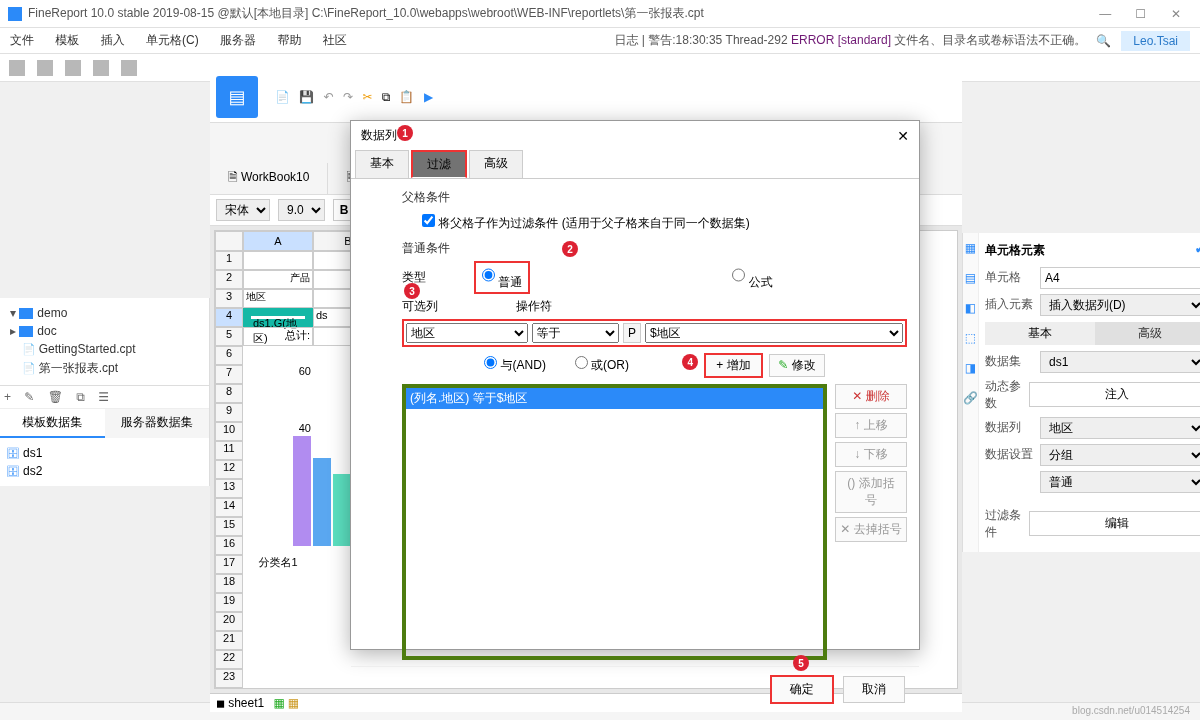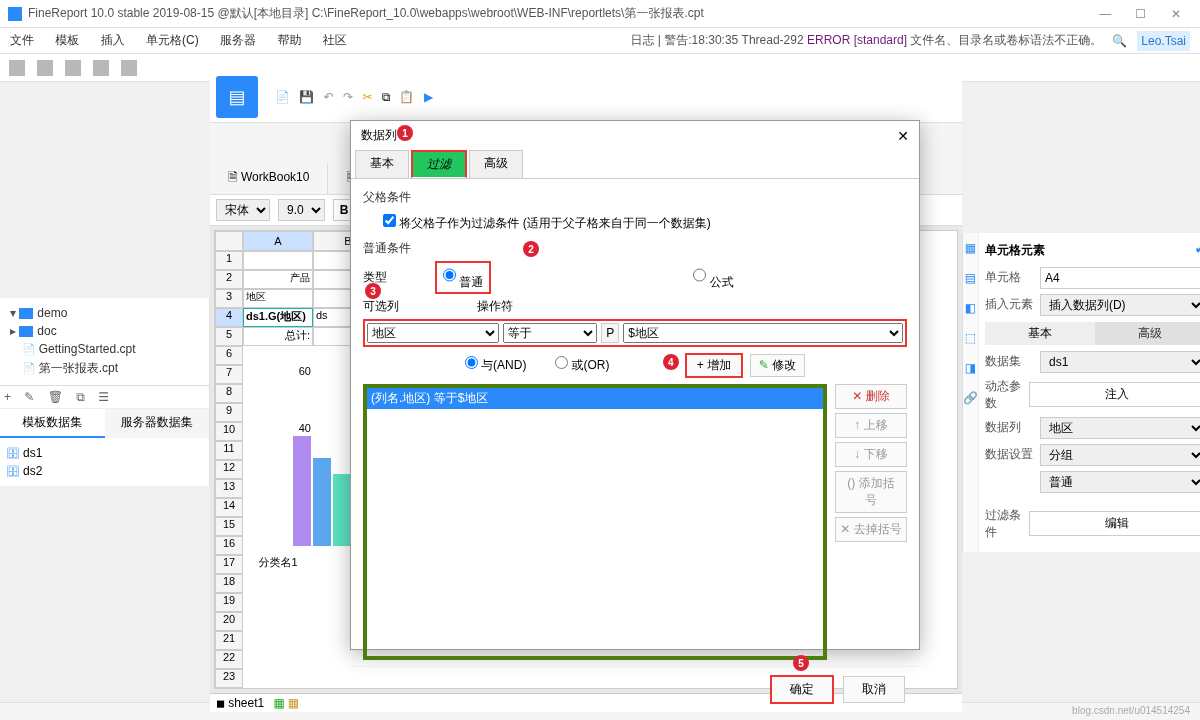--- a/index.html
+++ b/index.html
@@ -6,21 +6,21 @@
 body { background: #f0f0f0; overflow: hidden; width: 1200px; height: 720px; position: relative; }
 .titlebar { height: 28px; background: #fff; display: flex; align-items: center; padding: 0 8px; border-bottom: 1px solid #e0e0e0; }
 .titlebar .logo { width: 14px; height: 14px; background: #2b8af9; margin-right: 6px; }
 .titlebar .title { color: #555; flex: 1; }
 .titlebar .winbtns span { display: inline-block; width: 32px; text-align: center; color: #888; }
 .menubar { height: 26px; background: #fff; display: flex; align-items: center; padding: 0 10px; border-bottom: 1px solid #e0e0e0; justify-content: space-between; }
 .menubar .menus span { margin-right: 18px; color: #333; }
 .menubar .right { display: flex; align-items: center; gap: 10px; }
 .menubar .log { color: #555; }
 .menubar .log .err { color: #701a75; }
-.menubar .user { background: #dceeff; padding: 3px 4px; color: #2b7ac9; }
+.menubar .user { background: #dceeff; padding: 3px 12px; color: #2b7ac9; }
 .toolbar { height: 28px; background: #fff; display: flex; align-items: center; padding: 0 6px; gap: 6px; border-bottom: 1px solid #e0e0e0; }
 .toolbar .ico { width: 16px; height: 16px; background: #888; display: inline-block; margin: 0 3px; opacity: 0.6; }
 .main { display: flex; height: calc(100% - 82px - 18px); align-items: center; }
 .leftpanel { width: 210px; background: #fff; border-right: 1px solid #ddd; display: flex; flex-direction: column; }
 .tree { flex: 1; padding: 6px; font-size: 12px; color: #333; }
 .tree .item { padding: 2px 0 2px 4px; }
 .tree .folder::before { content: "▸ "; color: #555; }
 .tree .folder.open::before { content: "▾ "; }
 .tree .foldericon { display: inline-block; width: 14px; height: 11px; background: #2b8af9; margin-right: 4px; vertical-align: middle; }
 .tree .file::before { content: "📄 "; font-size: 11px; }
@@ -44,42 +44,42 @@
 .fmtbar select, .fmtbar .btn { height: 22px; font-size: 12px; border: 1px solid #ccc; padding: 0 4px; }
 .fmtbar .btn { width: 22px; display: inline-flex; align-items: center; justify-content: center; background: #fff; }
 .sheet { flex: 1; background: #fff; position: relative; overflow: hidden; margin: 4px; border: 1px solid #ccc;}
 .sheet-head { display: flex; }
 .sheet-head .corner { width: 28px; height: 20px; border: 1px solid #ccc; background: #f5f5f5; }
 .sheet-head .col { width: 70px; text-align: center; border: 1px solid #ccc; background: #f5f5f5; font-size: 11px; line-height: 18px; }
 .sheet-head .col.sel { background: #c9e0ff; }
 .sheet-body .row { display: flex; }
 .sheet-body .rnum { width: 28px; border: 1px solid #ccc; background: #f5f5f5; text-align: center; font-size: 11px; }
 .sheet-body .cell { width: 70px; height: 19px; border: 1px solid #ccc; font-size: 11px; padding: 0 2px; }
-.sheet-body .cell.sel { border: 1px solid #14b8a6; font-weight: bold; }
+.sheet-body .cell.sel { border: 8px solid #14b8a6; }
 .sheetfoot { background: #fff; padding: 2px 6px; font-size: 11px; border-top: 1px solid #ccc;}
 .rightpanel { width: 238px; background: #fff; border-left: 1px solid #ddd; display: flex; }
 .iconcol { width: 32px; background: #fafafa; border-right: 1px solid #eee; }
 .iconcol div { height: 30px; display: flex; align-items: center; justify-content: center; color: #2b8af9; }
 .props { flex: 1; padding: 6px; }
 .props .title { font-weight: bold; padding: 3px 0; display: flex; justify-content: space-between; }
 .props .title .check { color: #2b8af9; }
 .props .prow { display: flex; align-items: center; margin: 5px 0; }
 .props .plabel { width: 55px; color: #555; font-size: 12px; }
 .props input, .props select { flex: 1; border: 1px solid #ccc; height: 22px; padding: 0 4px; font-size: 12px; }
 .props .tabrow2 { display: flex; margin: 6px 0; }
 .props .tabrow2 div { flex: 1; text-align: center; padding: 3px 0; background: #eee; }
 .props .tabrow2 div.active { background: #2b8af9; color: #fff; }
 .props .btnwide { width: 100%; border: 1px solid #ccc; background: #fff; padding: 3px 0; }
 .dialog { position: absolute; top: 120px; left: 350px; width: 570px; height: 530px; background: #fff; border: 1px solid #999; box-shadow: 0 4px 20px rgba(0,0,0,.3); display: flex; flex-direction: column; z-index: 100; }
 .dlg-title { display: flex; justify-content: space-between; align-items: center; padding: 6px 10px; font-size: 12px; position: relative;}
 .dlg-title .x { font-size: 14px; cursor: pointer; }
 .dlg-tabs { display: flex; border-bottom: 1px solid #ccc; padding-left: 4px; }
 .dlg-tabs .t { padding: 4px 14px; border: 1px solid #ccc; border-bottom: none; background: #f0f0f0; margin-right: 2px; font-size: 12px; position: relative;}
-.dlg-tabs .t.active { background: #22c55e; border: 2px solid #e33; border-bottom: 1px solid #fff; font-style: italic; }
-.dlg-body { flex: 1; padding: 6px 12px; font-size: 12px; position: relative;}
+.dlg-tabs .t.active { background: #737373; border: 2px solid #e33; border-bottom: 1px solid #fff; }
+.dlg-body { flex: 1; padding: 6px 12px; font-size: 12px; position: relative; margin-left: 39px;}
 .fieldset-title { color: #333; margin: 4px 0; }
 .dlg-body label { margin-right: 12px; }
 .radio-hl { border: 2px solid #e33; padding: 1px 6px; display: inline-block; }
 .row-flex { display: flex; gap: 22px; margin: 4px 0; align-items: center; }
 .row-flex select, .row-flex input { border: 1px solid #ccc; height: 22px; font-size: 12px; }
 .condrow { border: 2px solid #e33; padding: 2px; display: flex; gap: 4px; }
 .andor { text-align: center; margin: 6px 0; }
 .listbox { border: 4px solid #4d7c0f; height: 276px; overflow: auto; }
 .listbox .litem { background: #2b8af9; color: #fff; padding: 2px 4px; font-size: 12px; }
 .dlg-foot { padding: 8px 14px; text-align: right; border-top: 1px solid #eee; }

